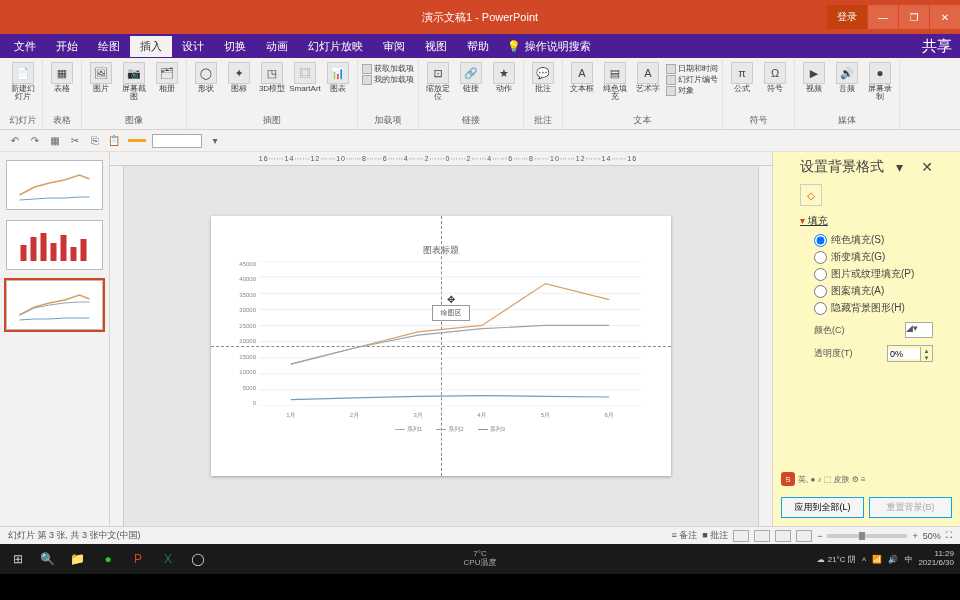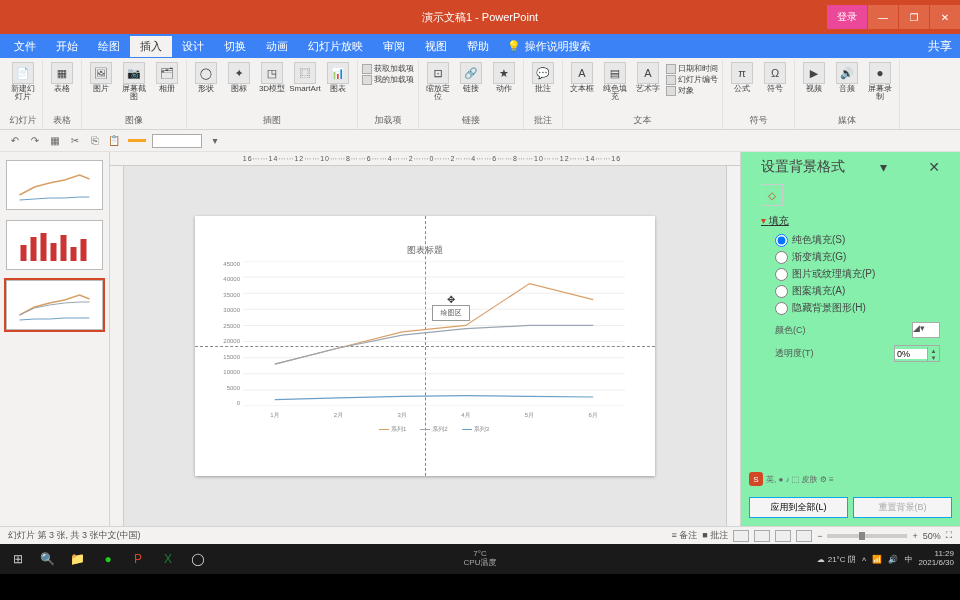--- a/index.html
+++ b/index.html
@@ -1,26 +1,26 @@
 <!DOCTYPE html>
 <html><head>
 <meta charset="utf-8">
 <style>
 * { margin: 0; padding: 0; box-sizing: border-box; font-family: "Microsoft YaHei", sans-serif; }
 body { background: #000; width: 960px; height: 600px; overflow: hidden; position: relative; }
 .title-bar { height: 34px; background: #d24726; display: flex; align-items: center; color: #fff; font-size: 11px; position: relative; }
 .title-bar .title { position: absolute; left: 50%; transform: translateX(-50%); }
 .title-bar .right { position: absolute; right: 0; display: flex; gap: 1px; }
 .title-bar .right .btn { width: 30px; height: 24px; background: #e06646; display: flex; align-items: center; justify-content: center; cursor: pointer; font-size: 10px; }
-.title-bar .right .login { width: 40px; background: #ec4899; }
-.menu-bar { height: 24px; background: #3b82f6; display: flex; align-items: center; color: #fff; font-size: 11px; padding: 0 4px; }
+.title-bar .right .login { width: 40px; background: #c2410c; }
+.menu-bar { height: 24px; background: #4c1d95; display: flex; align-items: center; color: #fff; font-size: 11px; padding: 0 4px; }
 .menu-bar .mitem { padding: 3px 10px; cursor: pointer; }
 .menu-bar .mitem.active { background: #f3f2f1; color: #333; }
 .menu-bar .tell { display: flex; align-items: center; margin-left: 8px; gap: 4px; }
-.menu-bar .share { position: absolute; right: 8px; font-size: 12px; text-align: center; }
+.menu-bar .share { position: absolute; right: 8px; font-size: 15px; text-align: center; }
 .ribbon { height: 72px; background: #f3f2f1; border-bottom: 1px solid #d4d4d4; display: flex; padding: 2px 4px 0; }
 .rgroup { display: flex; flex-direction: column; align-items: center; padding: 0 4px; border-right: 1px solid #e1e1e1; flex-shrink: 0; }
 .rgroup .items { flex: 1; display: flex; align-items: flex-start; gap: 3px; padding-top: 2px; }
 .ritem { display: flex; flex-direction: column; align-items: center; width: 30px; cursor: pointer; font-size: 8px; color: #444; text-align: center; gap: 1px; line-height: 1; }
 .ritem .ico { width: 22px; height: 22px; background: #e8e8e8; border: 1px solid #ccc; display: flex; align-items: center; justify-content: center; font-size: 11px; }
 .rgroup .glabel { font-size: 9px; color: #666; padding: 1px 0 2px; }
 .small-list { display: flex; flex-direction: column; gap: 1px; font-size: 8px; color: #444; padding-top: 2px; }
 .small-list div { display: flex; align-items: center; gap: 2px; cursor: pointer; line-height: 1.2; }
 .small-list .sq { width: 10px; height: 10px; background: #ddd; border: 1px solid #aaa; }
 .qat { height: 22px; background: #f3f2f1; border-bottom: 1px solid #e1e1e1; display: flex; align-items: center; gap: 6px; padding: 0 8px; font-size: 10px; color: #666; }
@@ -43,21 +43,21 @@
 .guide-h { position: absolute; top: 50%; left: 0; right: 0; border-top: 1px dashed #888; }
 .chart-title { text-align: center; font-size: 9px; color: #666; margin-top: 28px; }
 .chart { position: absolute; left: 48px; top: 45px; right: 30px; bottom: 70px; }
 .yax { position: absolute; left: -33px; top: 0; bottom: 0; width: 30px; display: flex; flex-direction: column; justify-content: space-between; font-size: 6px; color: #888; text-align: right; }
 .xax { position: absolute; left: 0; right: 0; bottom: -14px; display: flex; justify-content: space-around; font-size: 6px; color: #888; }
 .legend { position: absolute; left: 0; right: 0; bottom: -28px; display: flex; justify-content: center; gap: 14px; font-size: 6px; color: #888; }
 .legend span { display: flex; align-items: center; gap: 2px; }
 .legend .sw { width: 10px; height: 1px; }
 .tooltip { position: absolute; left: 308px; top: 139px; width: 38px; height: 16px; border: 1px solid #999; background: #fff; font-size: 7px; display: flex; align-items: center; justify-content: center; color: #555; }
 .cursor { position: absolute; left: 323px; top: 128px; font-size: 10px; color: #333; }
-.format-pane { width: 220px; background: #86efac; border-left: 1px solid #d4d4d4; padding: 6px 20px; font-size: 10px; color: #333; position: relative; }
+.format-pane { width: 188px; background: #fef9c3; border-left: 1px solid #d4d4d4; padding: 6px 27px; font-size: 10px; color: #333; position: relative; }
 .fp-title { font-size: 14px; font-weight: 400; color: #444; display: flex; justify-content: space-between; align-items: center; margin-bottom: 8px; }
 .fp-icon { width: 22px; height: 22px; border: 1px solid #ccc; display: flex; align-items: center; justify-content: center; margin-bottom: 8px; cursor: pointer; color: #d24726; }
 .fp-section { font-size: 10px; margin-bottom: 5px; cursor: pointer; color: #333; text-decoration: underline; }
 .fp-section::before { content: "▸ "; color: #d24726; }
 .fp-section.open::before { content: "▾ "; }
 .fp-radio { font-size: 10px; margin: 3px 0 3px 14px; display: flex; align-items: center; gap: 4px; cursor: pointer; color: #444; }
 .fp-radio input { margin: 0; }
 .fp-row { display: flex; align-items: center; justify-content: space-between; margin: 7px 0 0 14px; font-size: 9px; color: #555; }
 .fp-row .swatch { width: 28px; height: 16px; border: 1px solid #aaa; background: #fff; cursor: pointer; }
 .fp-row .spin { display: flex; align-items: center; border: 1px solid #aaa; height: 17px; }

